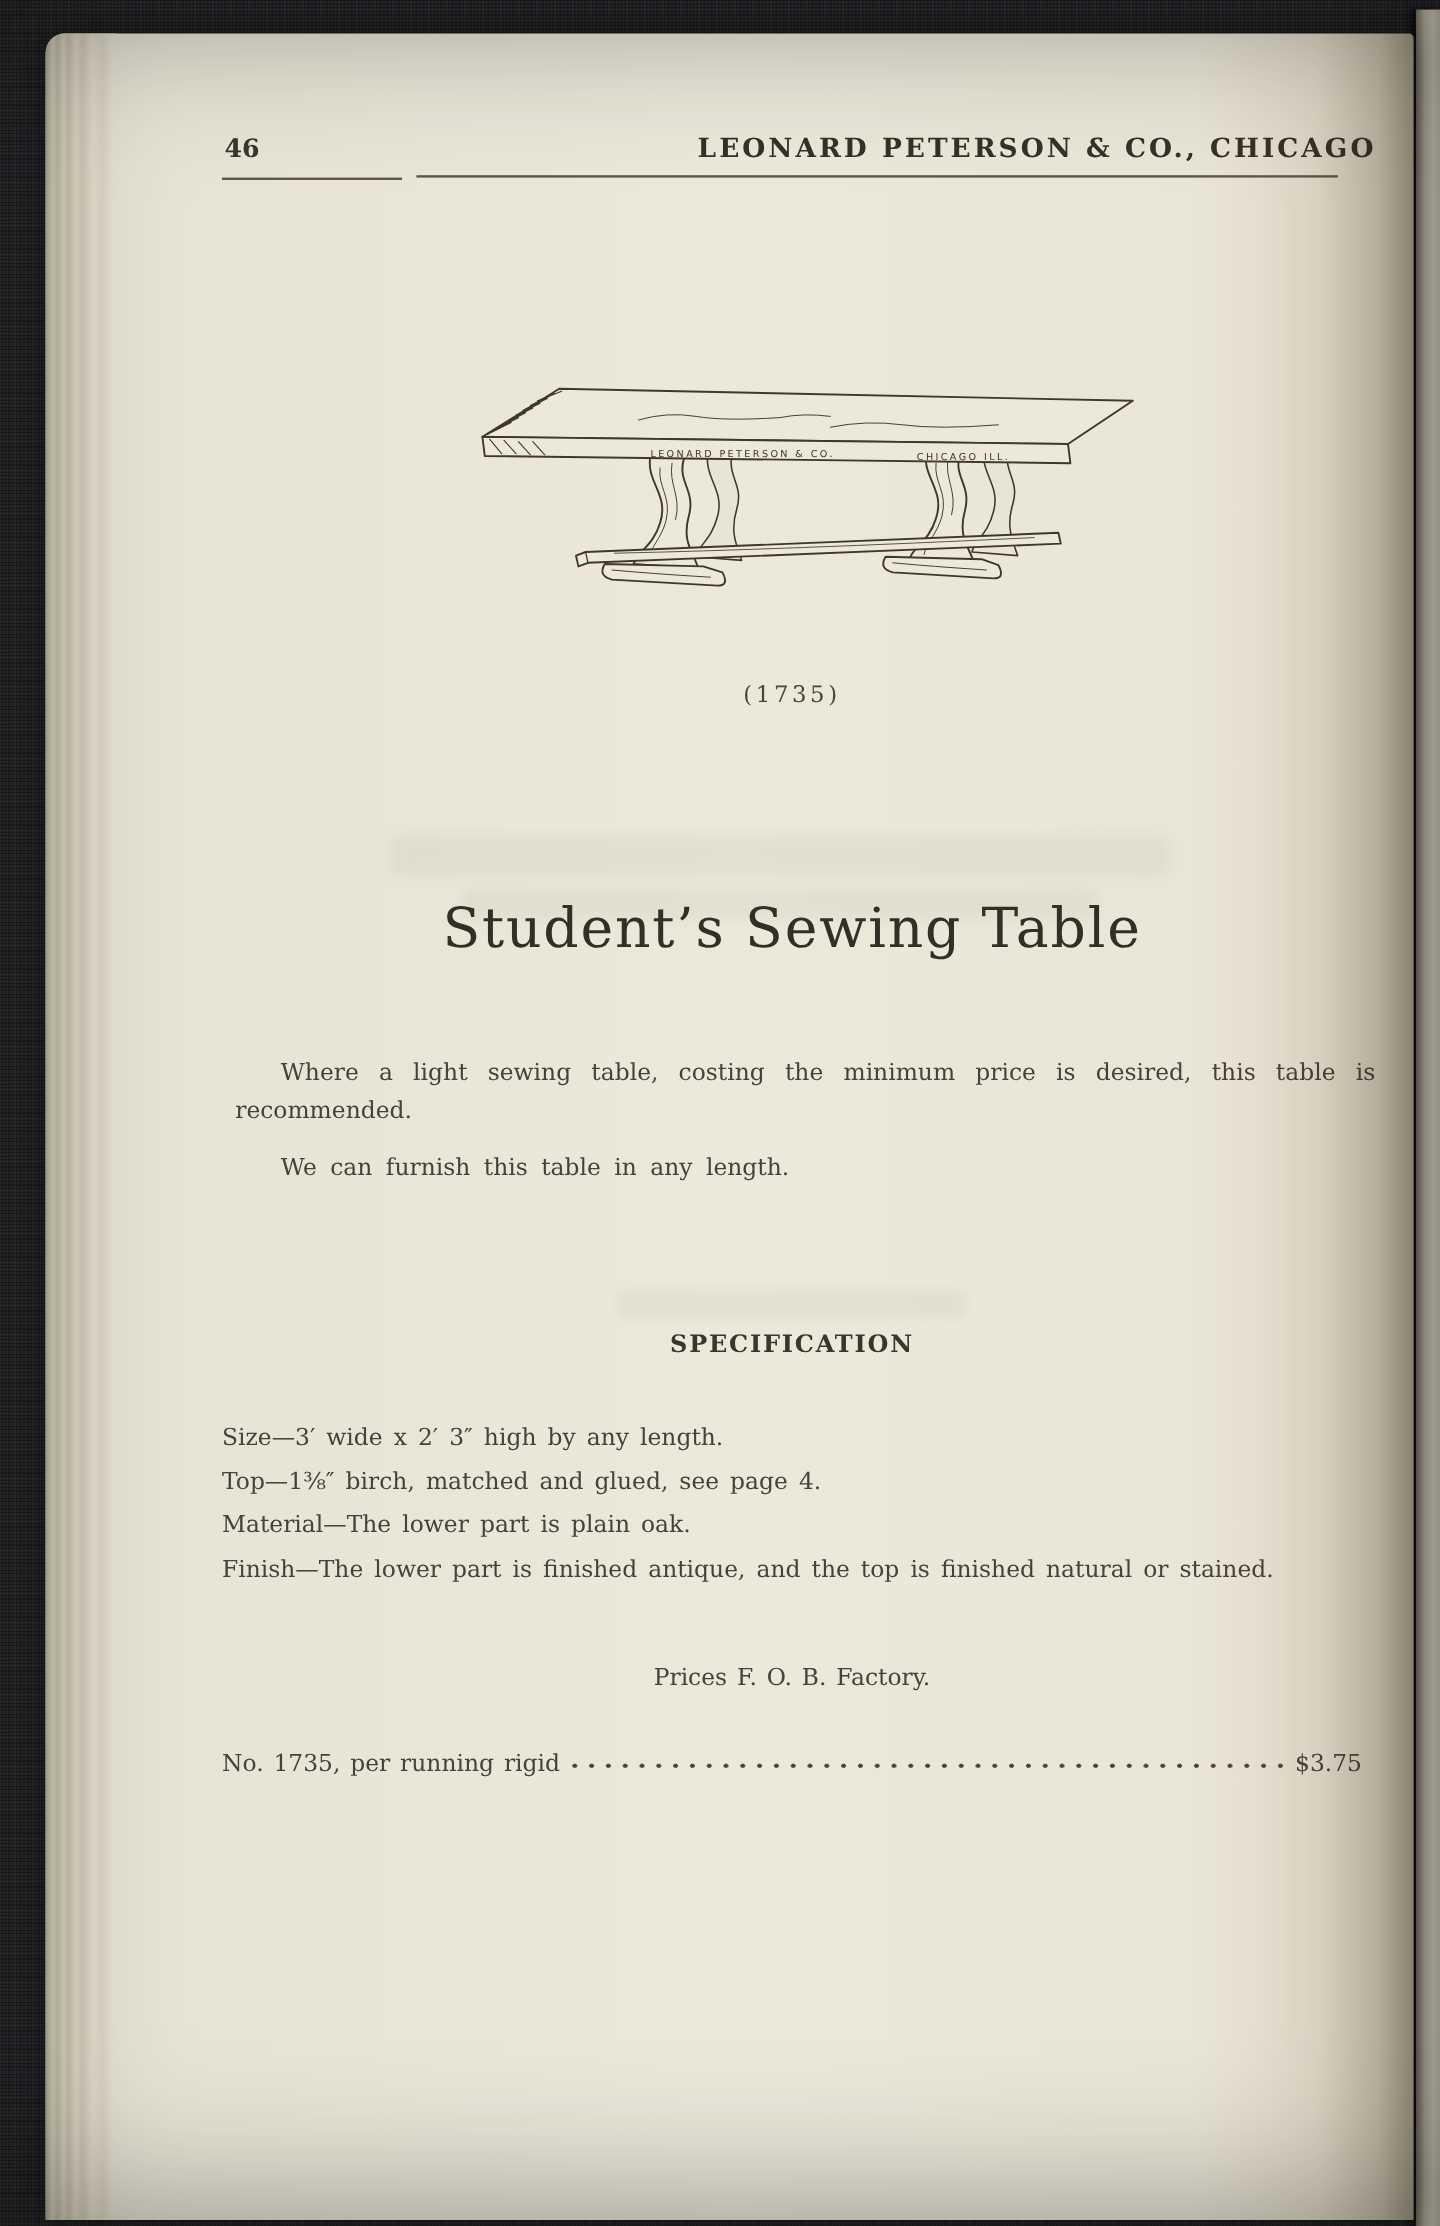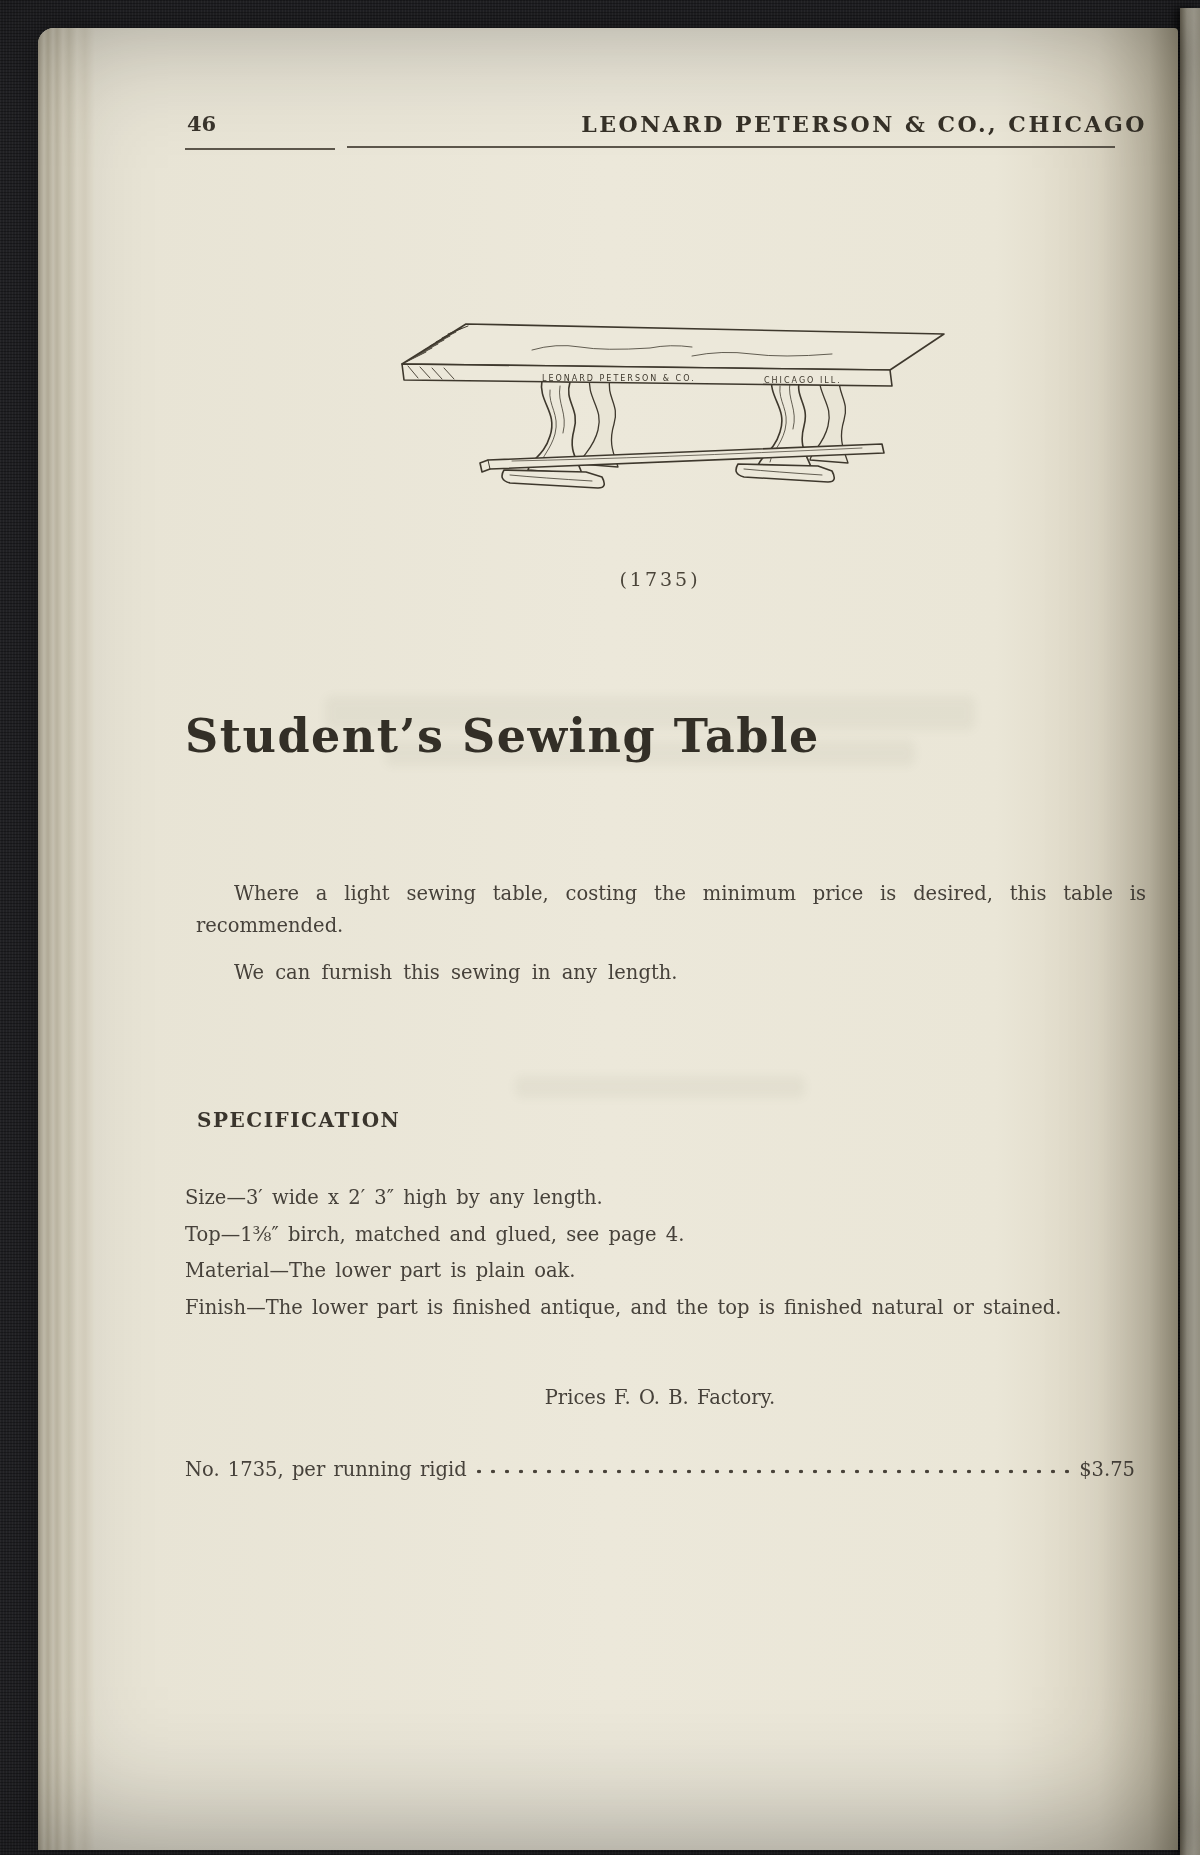--- a/index.html
+++ b/index.html
@@ -37,27 +37,27 @@
   .page-num{position:absolute;left:2px;top:83px;font-size:21px;font-weight:bold;color:#3a352d;}
   .header-title{position:absolute;left:12px;top:83px;width:100%;text-align:right;font-size:22px;font-weight:bold;letter-spacing:2.5px;color:#363128;}
   .rule{position:absolute;height:2px;background:#5d574c;}
   .rule-left{left:0;top:120px;width:150px;}
   .rule-main{left:162px;top:118px;width:768px;}
 
   .figure{position:absolute;left:0;top:282px;width:100%;margin:0;text-align:center;}
   .figure svg{display:inline-block;margin-left:24px;}
   .fig-caption{display:block;margin-top:54px;font-size:19px;letter-spacing:3px;color:#4a4439;}
 
-  .doc-title{position:absolute;left:0;top:681px;width:100%;margin:0;
-    font-size:46px;font-weight:bold;letter-spacing:1.5px;color:#332f27;}
+  .doc-title{position:absolute;left:0;top:718px;width:100%;margin:0;text-align:center;
+    font-size:46px;font-weight:normal;letter-spacing:1.5px;color:#332f27;}
 
   .paras{position:absolute;left:11px;top:850px;width:100%;font-size:19.5px;line-height:32px;text-align:justify;word-spacing:5px;}
   .paras p{margin:0 0 15px 0;text-indent:38px;hyphens:manual;}
 
-  .spec-heading{position:absolute;left:12px;top:1080px;width:100%;margin:0;text-align:left;
+  .spec-heading{position:absolute;left:0;top:1080px;width:100%;margin:0;text-align:center;
     font-size:20px;font-weight:bold;letter-spacing:1.5px;color:#3a352d;}
   .spec-list{position:absolute;left:0;top:1152px;width:100%;font-size:19.5px;}
   .spec-line{display:block;line-height:36.5px;word-spacing:3px;}
 
   .prices-heading{position:absolute;left:0;top:1358px;width:100%;text-align:center;font-size:19.5px;word-spacing:2px;}
   .price-row{position:absolute;left:0;top:1430px;width:100%;display:flex;align-items:baseline;font-size:19.5px;word-spacing:2px;}
   .price-label{white-space:nowrap;}
   .leader{flex:1 1 auto;align-self:stretch;margin:0 5px;
     background-image:radial-gradient(circle,#49433a 1.7px,rgba(0,0,0,0) 2.1px);
     background-size:14px 5px;background-repeat:repeat-x;background-position:left calc(100% - 7px);}
@@ -121,21 +121,21 @@
             <text x="372" y="73">CHICAGO ILL.</text>
           </g>
         </svg>
         <figcaption class="fig-caption">(1735)</figcaption>
       </figure>
 
       <h1 class="doc-title">Student’s Sewing Table</h1>
 
       <div class="paras">
         <p>Where a light sewing table, costing the minimum price is desired, this table is recom­mended.</p>
-        <p>We can furnish this sewing in any length.</p>
+        <p>We can furnish this table in any length.</p>
       </div>
 
       <h2 class="spec-heading">SPECIFICATION</h2>
 
       <div class="spec-list">
         <span class="spec-line">Size—3′ wide x 2′ 3″ high by any length.</span>
         <span class="spec-line">Top—1⅜″ birch, matched and glued, see page 4.</span>
         <span class="spec-line">Material—The lower part is plain oak.</span>
         <span class="spec-line">Finish—The lower part is finished antique, and the top is finished natural or stained.</span>
       </div>

